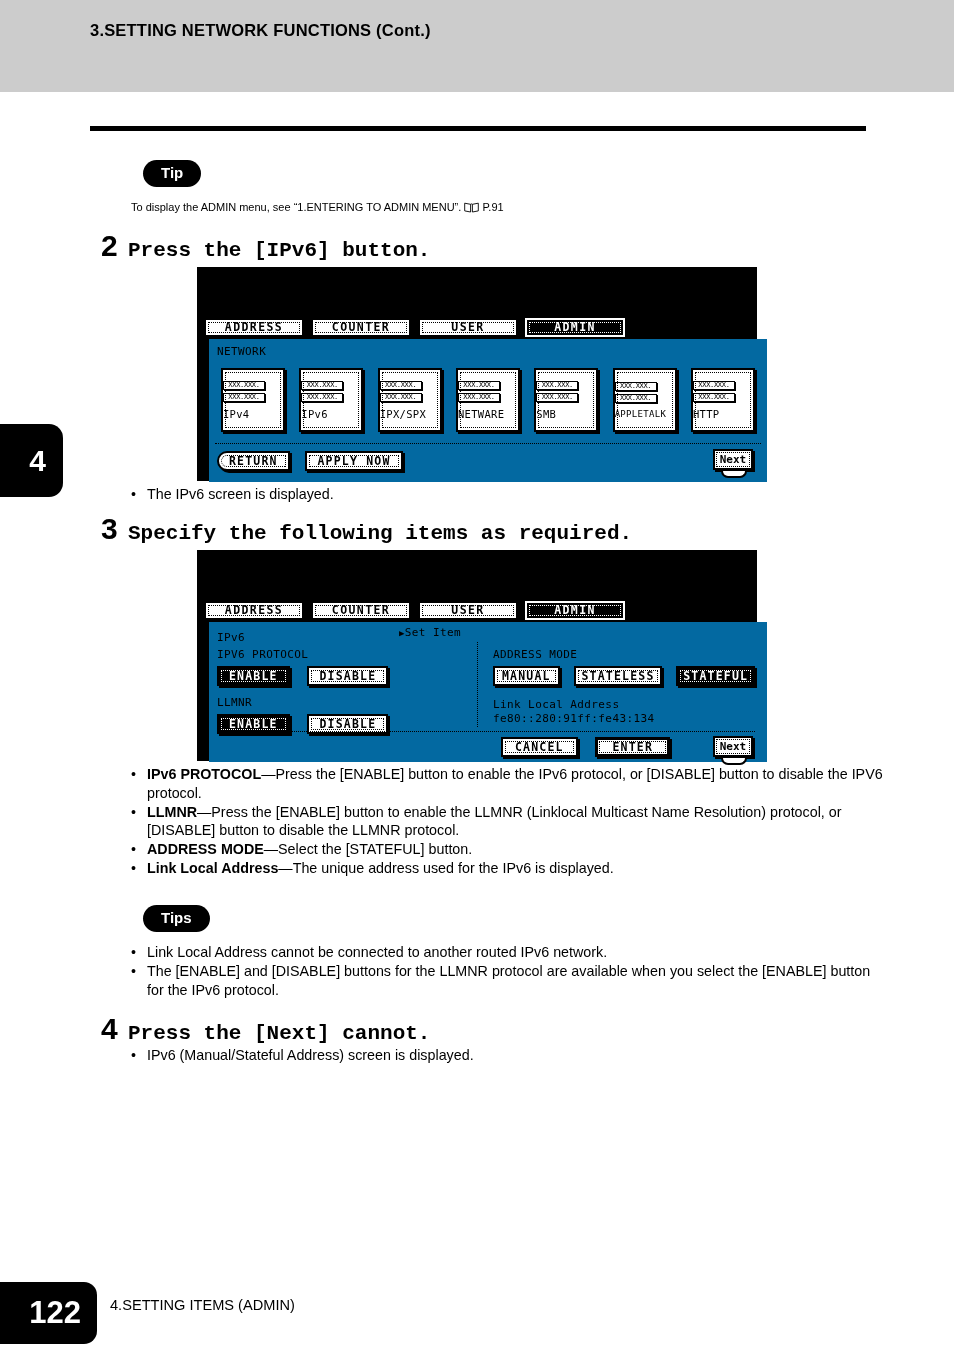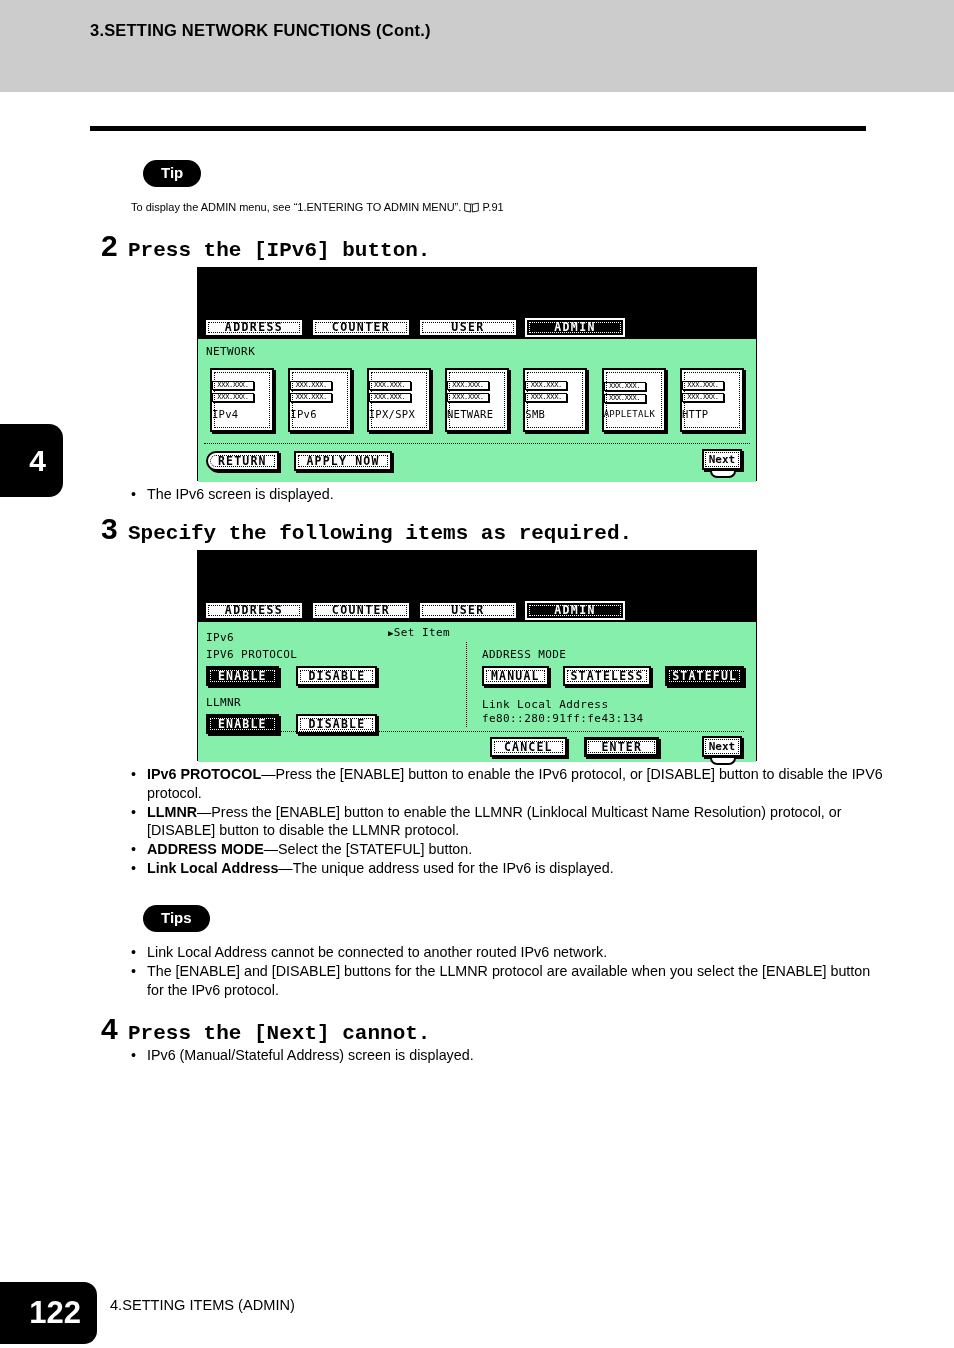--- a/index.html
+++ b/index.html
@@ -97,23 +97,24 @@
     display:flex; align-items:center; justify-content:center;
     font-family:"DejaVu Sans Mono", monospace;
     box-shadow: 2px 2px 0 #000;
   }
   .tabbtn.active{
     background:#000; color:#fff;
     border:2px solid #fff;
     outline:1px dotted #fff;
   }
   .lcd-body{
-    background:#86efac; color:#000;
+    background:#0369a1; color:#000;
     width:100%;
     position:relative;
+    margin-left:11px;
   }
   .lcd-label{
     font-size:11px; letter-spacing:0.4px;
     font-family:"DejaVu Sans Mono", monospace;
   }
 
   
   .net-row{
     display:flex; justify-content:space-between;
     padding:0 12px;

